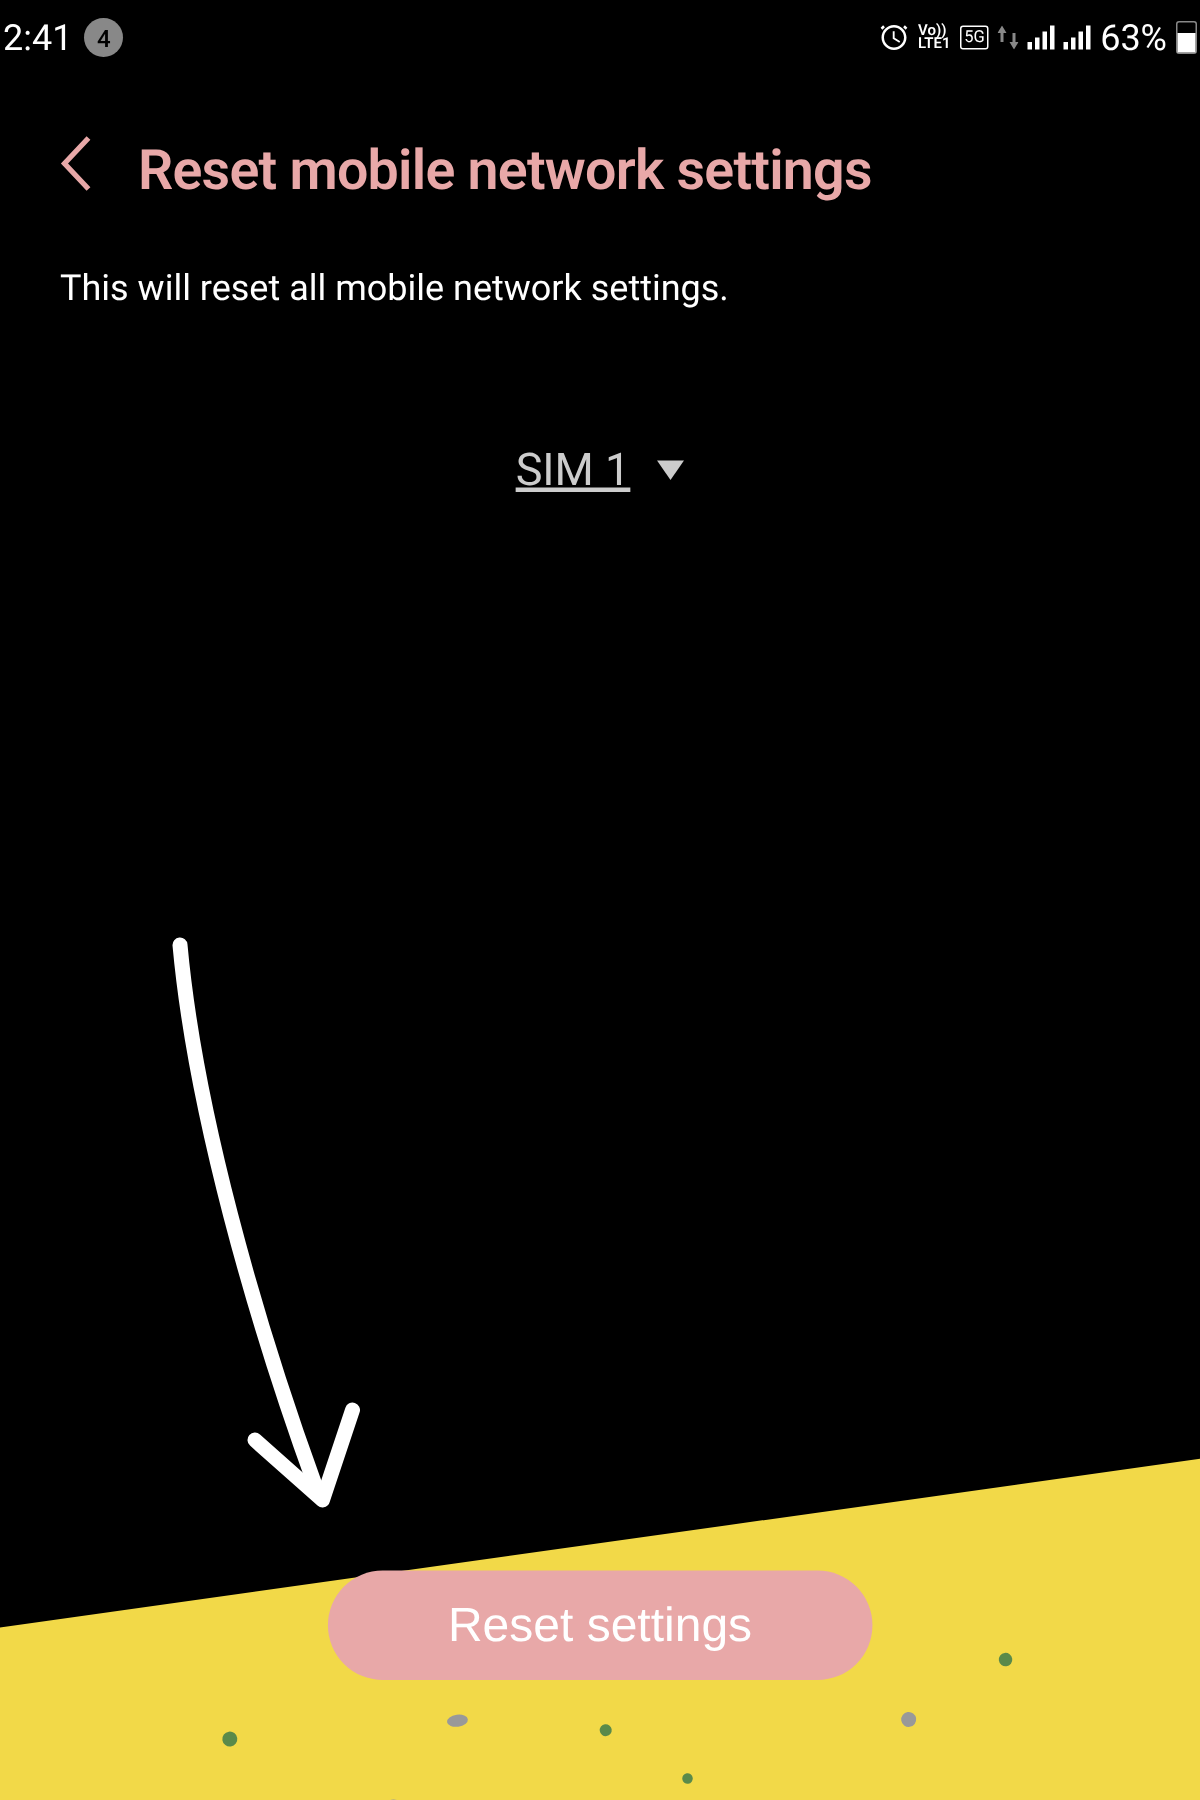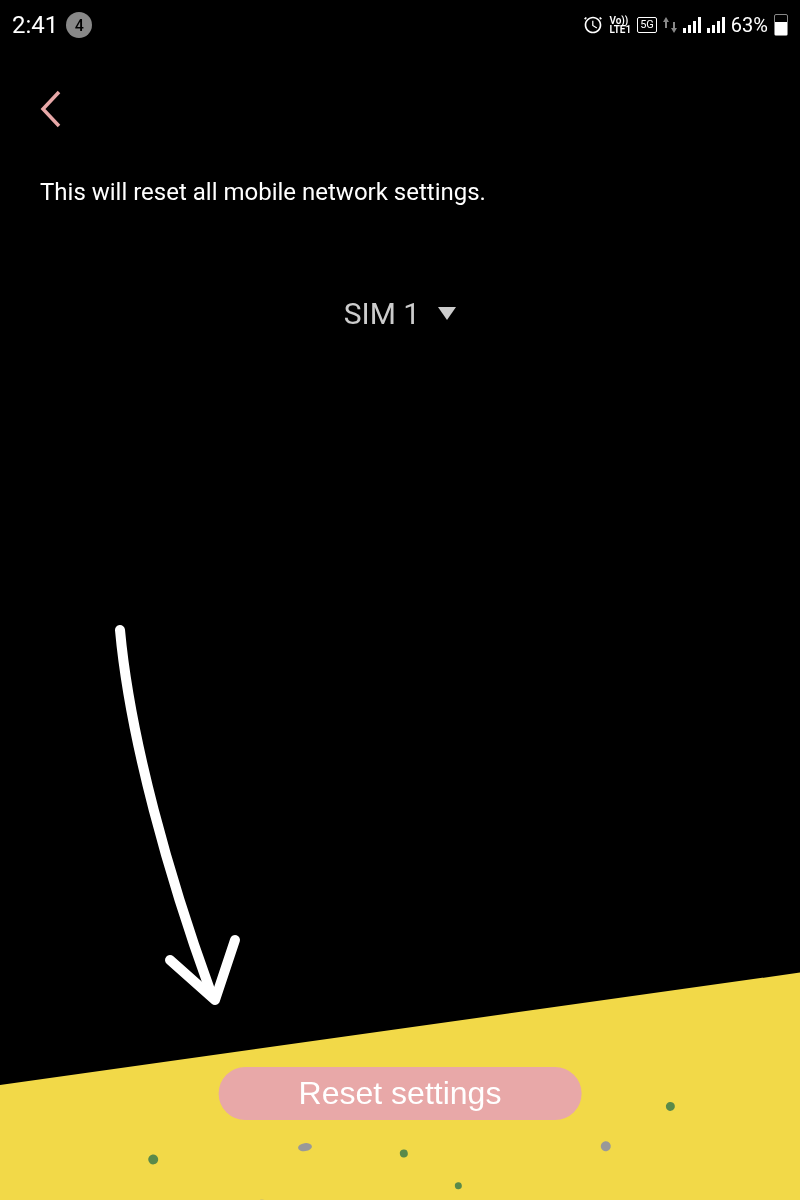--- a/index.html
+++ b/index.html
@@ -12,21 +12,21 @@
       height: 1200px;
       background: #000;
       font-family: -apple-system, BlinkMacSystemFont, 'Segoe UI', Roboto, sans-serif;
       position: relative;
       overflow: hidden;
     }
     .status-bar {
       display: flex;
       justify-content: space-between;
       align-items: center;
-      padding: 12px 12px;
+      padding: 12px 2px;
       color: #fff;
       height: 50px;
     }
     .status-left {
       display: flex;
       align-items: center;
       gap: 8px;
     }
     .time {
       font-size: 24px;
@@ -76,21 +76,21 @@
     }
     .signal-bars span {
       width: 3px;
       background: #fff;
     }
     .signal-bars span:nth-child(1) { height: 5px; }
     .signal-bars span:nth-child(2) { height: 8px; }
     .signal-bars span:nth-child(3) { height: 12px; }
     .signal-bars span:nth-child(4) { height: 16px; }
     .battery-pct {
-      font-size: 20px;
+      font-size: 24px;
     }
     .battery-icon {
       width: 14px;
       height: 22px;
       border: 1.5px solid #888;
       border-radius: 2px;
       position: relative;
       display: inline-block;
     }
     .battery-icon::after {
@@ -126,38 +126,39 @@
       font-weight: 400;
     }
     .sim-selector {
       display: flex;
       align-items: center;
       justify-content: center;
       gap: 18px;
       margin-top: 70px;
       color: #ccc;
       font-size: 30px;
+      text-decoration: underline;
     }
     .dropdown-triangle {
       width: 0;
       height: 0;
       border-left: 9px solid transparent;
       border-right: 9px solid transparent;
       border-top: 13px solid #ccc;
     }
     .reset-button {
       position: absolute;
       bottom: 80px;
       left: 50%;
       transform: translateX(-50%);
       background: #e8a8a8;
       color: #fff;
       font-size: 32px;
       font-weight: 400;
-      padding: 8px 80px;
+      padding: 18px 80px;
       border-radius: 50px;
       border: none;
       z-index: 5;
     }
     .yellow-decoration {
       position: absolute;
       bottom: -80px;
       right: -50px;
       width: 900px;
       height: 250px;
@@ -217,20 +218,21 @@
     <span class="battery-icon"></span>
   </div>
 </div>
 
 <div class="header">
   <span class="back-chevron">
     <svg width="22" height="38" viewBox="0 0 22 38" fill="none" stroke="#e8a8a8" stroke-width="3.5">
         <path d="M19 2L3 19l16 17"></path>
       </svg>
   </span>
+  <h1 class="page-title">Reset mobile network settings</h1>
 </div>
 
 <p class="description">This will reset all mobile network settings.</p>
 
 <div class="sim-selector">
   <span>SIM 1</span>
   <span class="dropdown-triangle"></span>
 </div>
 
 <div class="arrow-annotation">

